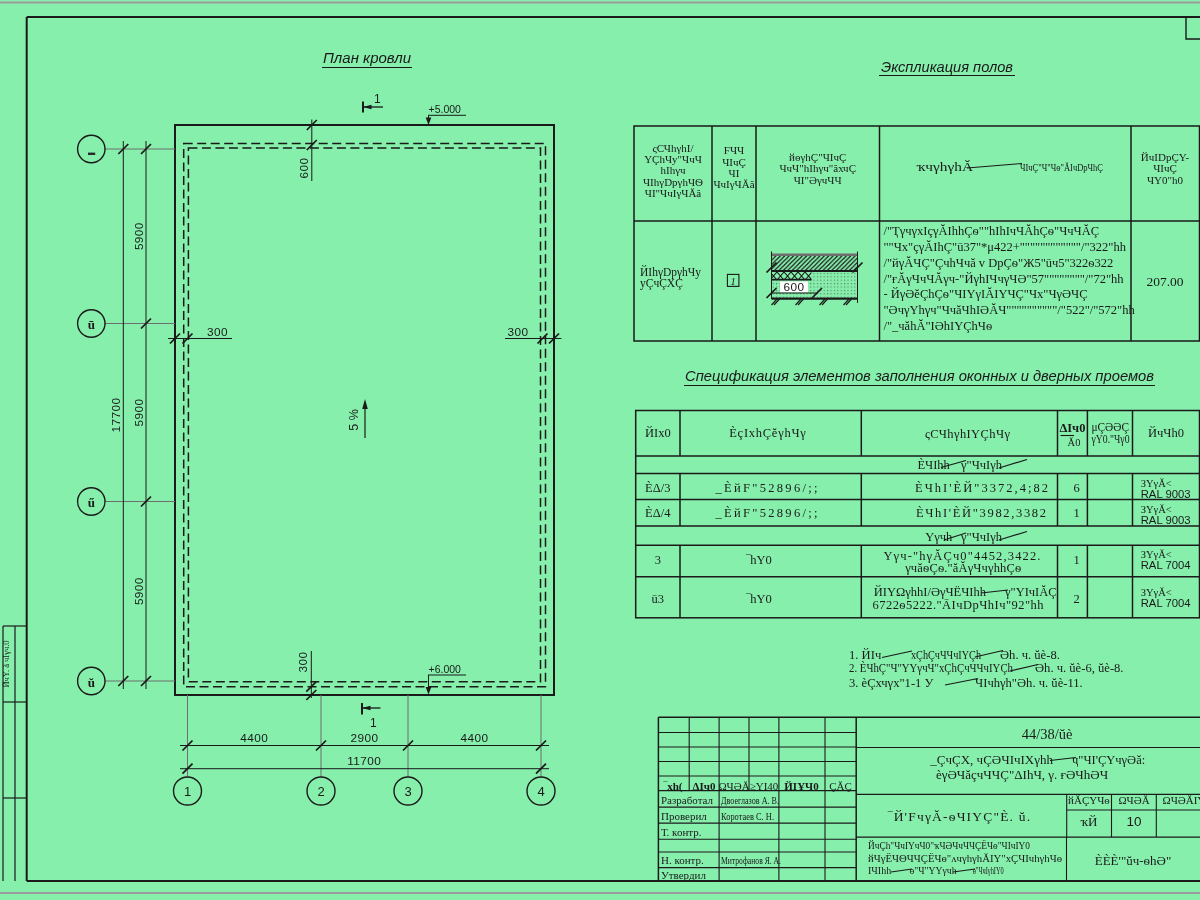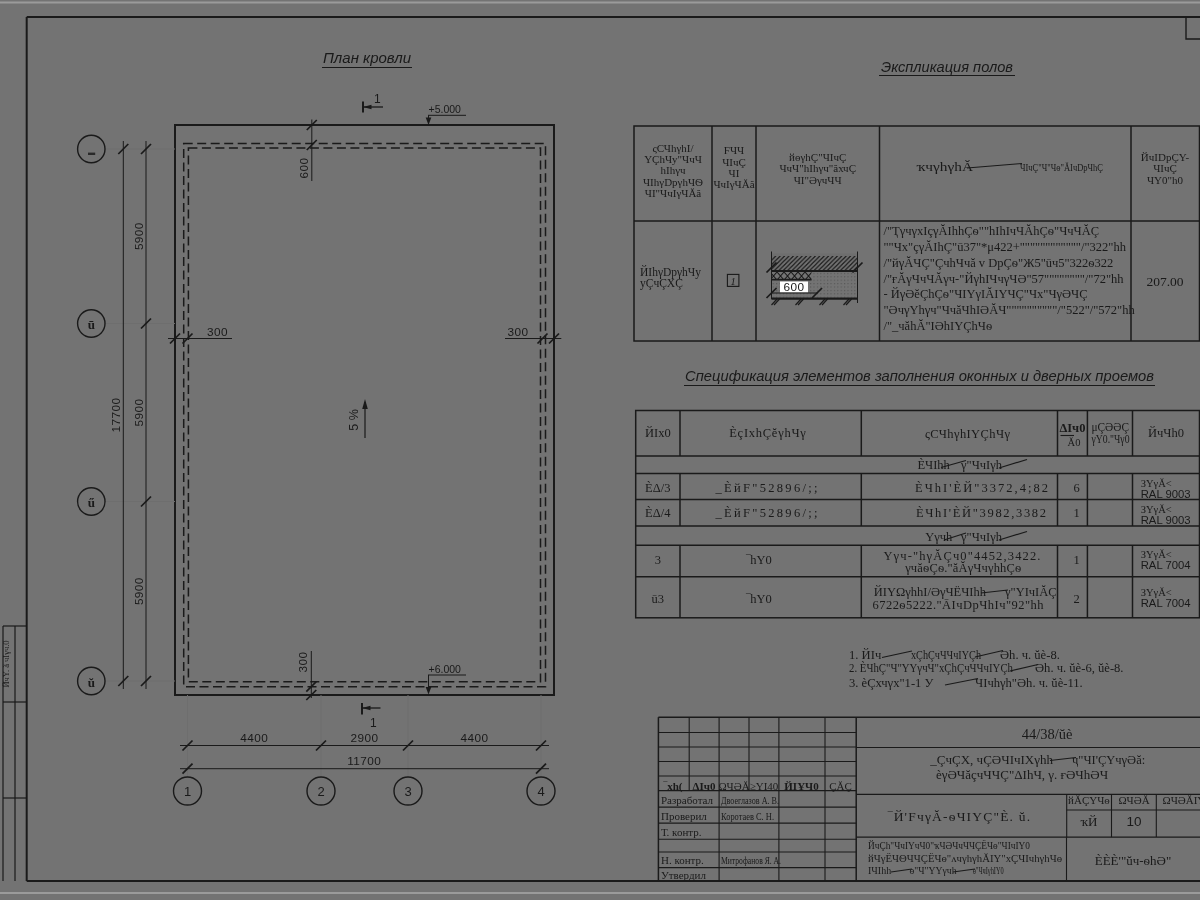--- a/index.html
+++ b/index.html
@@ -1,16 +1,16 @@
 <!DOCTYPE html>
 <html><head>
 <meta charset="utf-8">
 <style>
   html,body{margin:0;padding:0;background:#fff;}
-  #sheet{position:relative;width:1200px;height:900px;background:#737373;overflow:hidden;}
+  #sheet{position:relative;width:1200px;height:900px;background:#86efac;overflow:hidden;}
   svg{position:absolute;left:0;top:0;}
   text{font-family:"Liberation Serif",serif;fill:#1a1a1a;}
   .sans{font-family:"Liberation Sans",sans-serif;}
   .dim{font-family:"Liberation Sans",sans-serif;font-size:11.8px;letter-spacing:0.4px;}
 </style>
 </head>
 <body>
 <div id="sheet">
 <svg width="1200" height="900" viewBox="0 0 1200 900">
 <defs>

